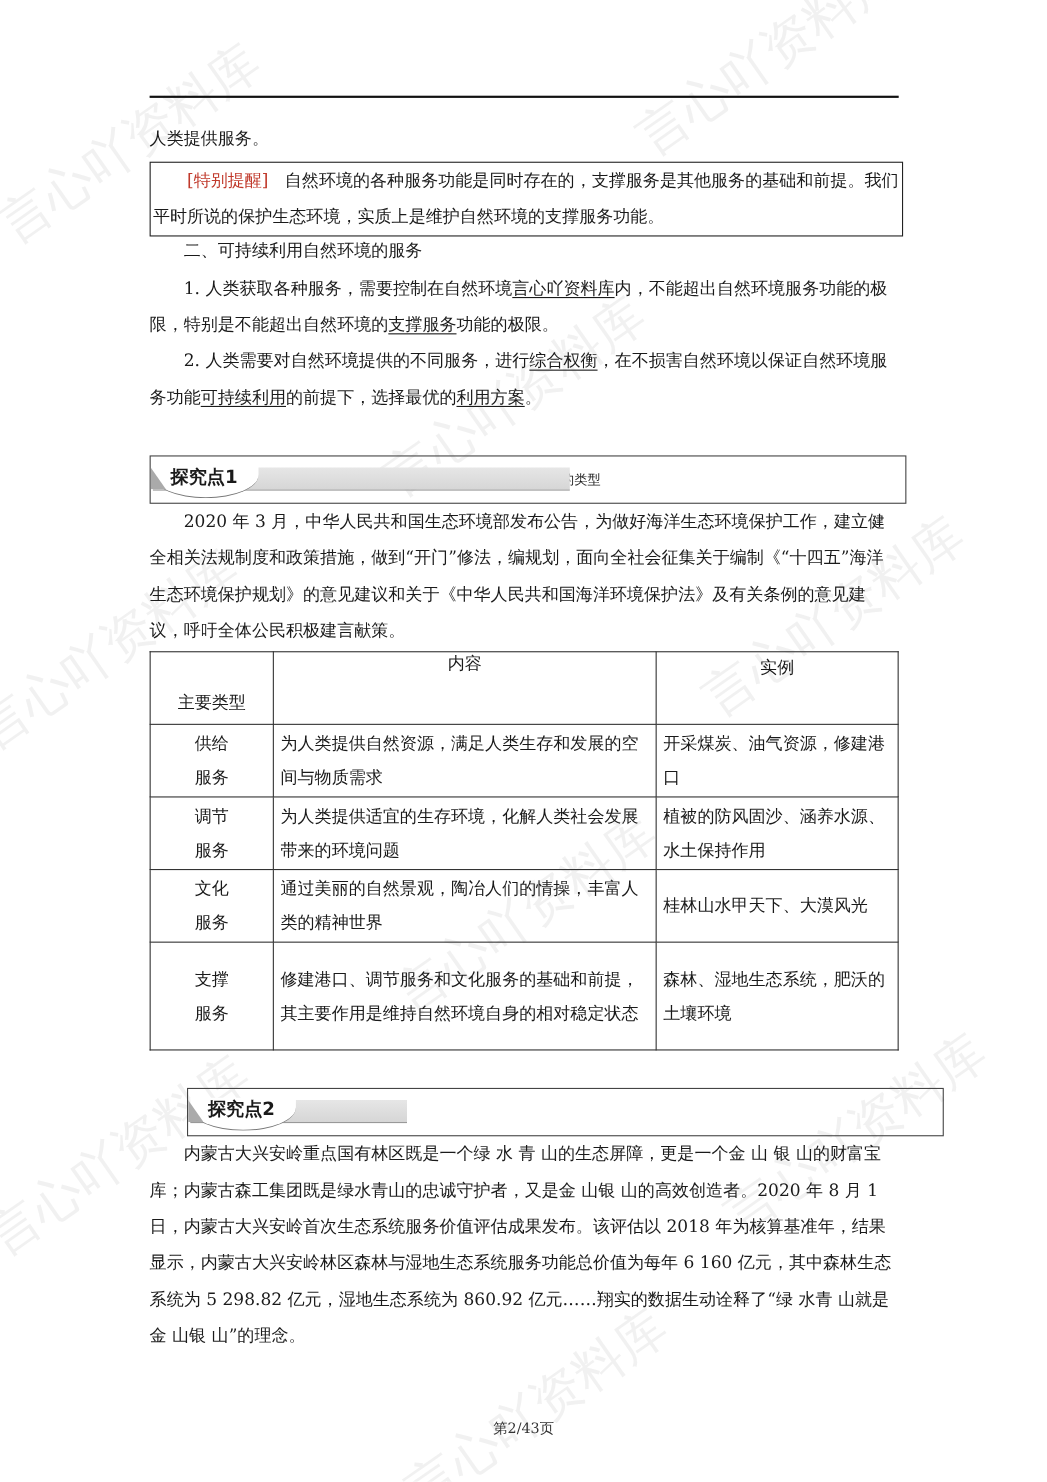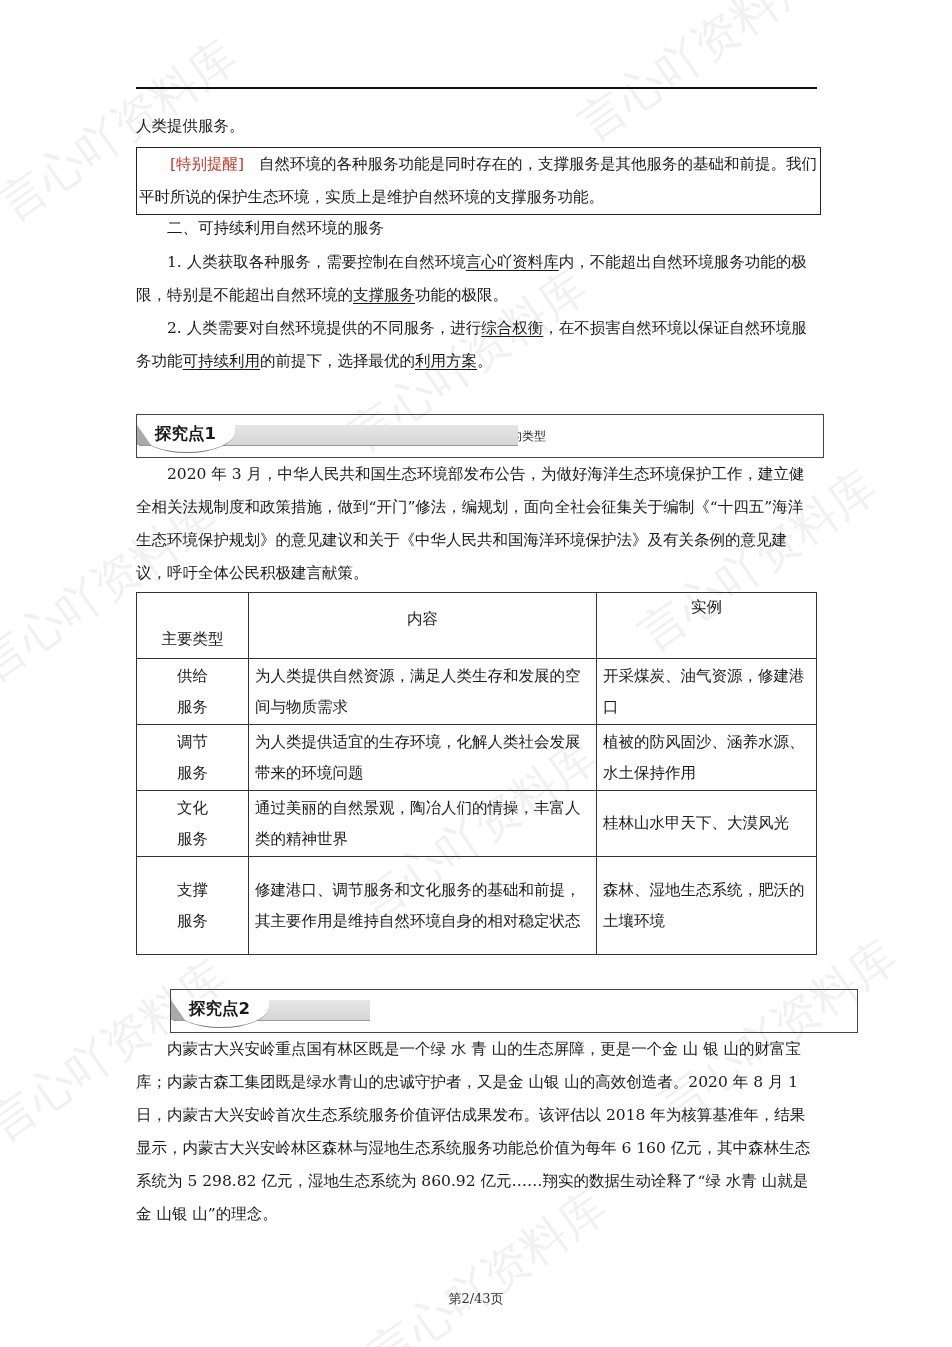--- a/index.html
+++ b/index.html
@@ -93,21 +93,21 @@
     </div>
     <div class="topic-right">自然环境服务功能的类型</div>
   </div>
 
   <div class="p indent" style="top:458px;">2020 年 3 月，中华人民共和国生态环境部发布公告，为做好海洋生态环境保护工作，建立健全相关法规制度和政策措施，做到“开门”修法，编规划，面向全社会征集关于编制《“十四五”海洋生态环境保护规划》的意见建议和关于《中华人民共和国海洋环境保护法》及有关条例的意见建议，呼吁全体公民积极建言献策。</div>
 
   <table class="types">
     <tbody>
         <tr style="height:66px;">
       <th class="c1" style="vertical-align:bottom;padding-bottom:8px;">主要类型</th>
-      <th class="c2" style="text-align:center;vertical-align:top;padding-top:16px;">内容</th>
+      <th class="c2" style="text-align:center;vertical-align:top;">内容</th>
       <th class="c3" style="text-align:center;vertical-align:top;padding-top:4px;">实例</th>
     </tr>
     <tr style="height:66px;margin-top:16px;">
       <td class="c1 cell-text" style="white-space:pre-line;">供给
 服务</td>
       <td class="c2 cell-text">为人类提供自然资源，满足人类生存和发展的空间与物质需求</td>
       <td class="c3 cell-text">开采煤炭、油气资源，修建港口</td>
     </tr>
     <tr style="height:66px;">
       <td class="c1 cell-text" style="white-space:pre-line;">调节

